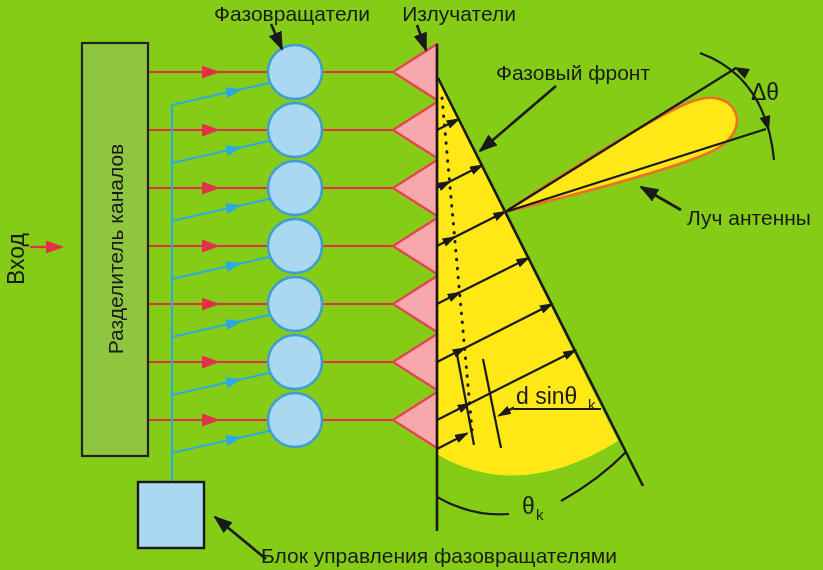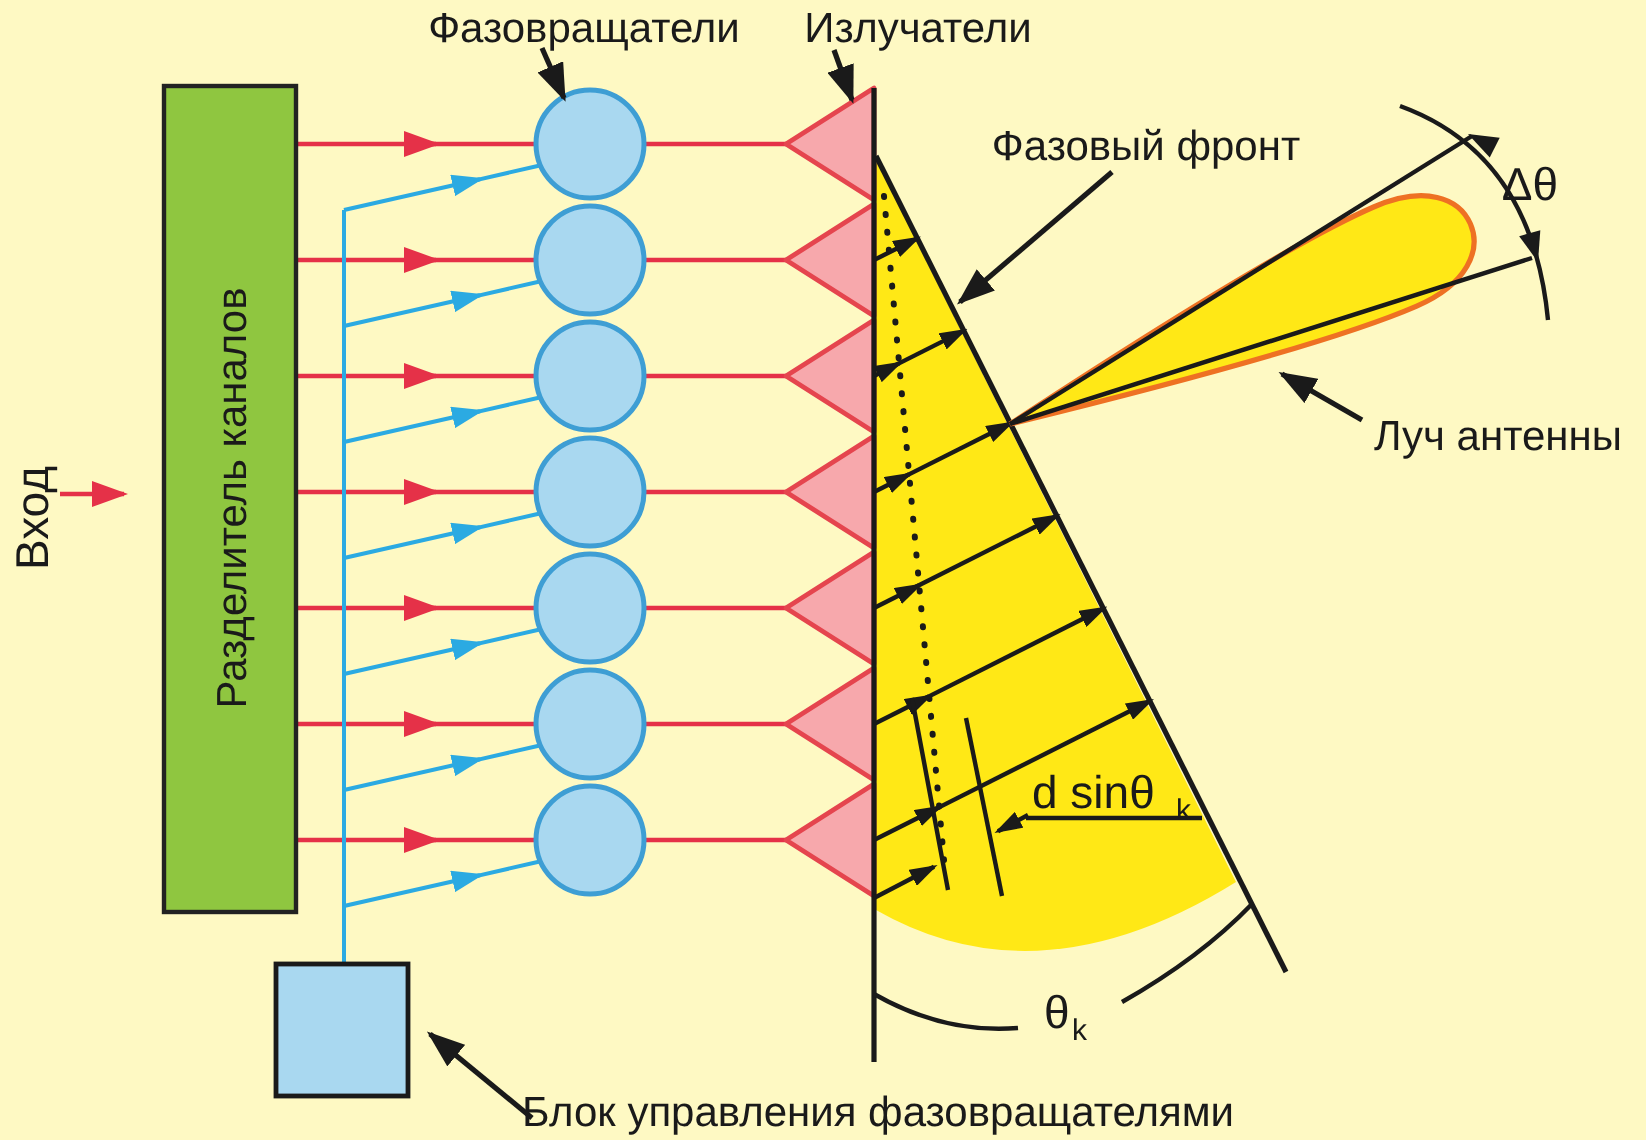--- a/index.html
+++ b/index.html
@@ -1,16 +1,16 @@
 <!DOCTYPE html>
 <html style="--green: #8FC640; --green-border: #222222; --light-blue: #A9D8F0; --circle-border: #3E9ED4; --blue: #2BAAE2; --red: #E53148; --pink: #F7A8AC; --pink-border: #E5454E; --yellow: #FFE816; --beam-outline: #EE7123; --ink: #1A1A1A;"><head>
 <meta charset="utf-8">
 <style>
   html,body{margin:0;padding:0;background:#fff;}
-  .canvas{position:relative;width:823px;height:570px;background:#fef9c3;overflow:hidden;
+  .canvas{position:relative;width:823px;height:570px;background:#84cc16;overflow:hidden;
           font-family:"Liberation Sans","DejaVu Sans",sans-serif;}
   svg text{font-family:"Liberation Sans","DejaVu Sans",sans-serif;fill:var(--ink);}
   .lbl{font-size:21px;}
   .lbl-big{font-size:23px;}
   .lbl-sub{font-size:15px;}
   .ln{stroke:var(--ink);stroke-width:2.2;fill:none;}
   .ln-thick{stroke:var(--ink);stroke-width:2.6;fill:none;}
   .redln{stroke:var(--red);stroke-width:2.2;fill:none;}
   .bluln{stroke:var(--blue);stroke-width:2;fill:none;}
 </style>

